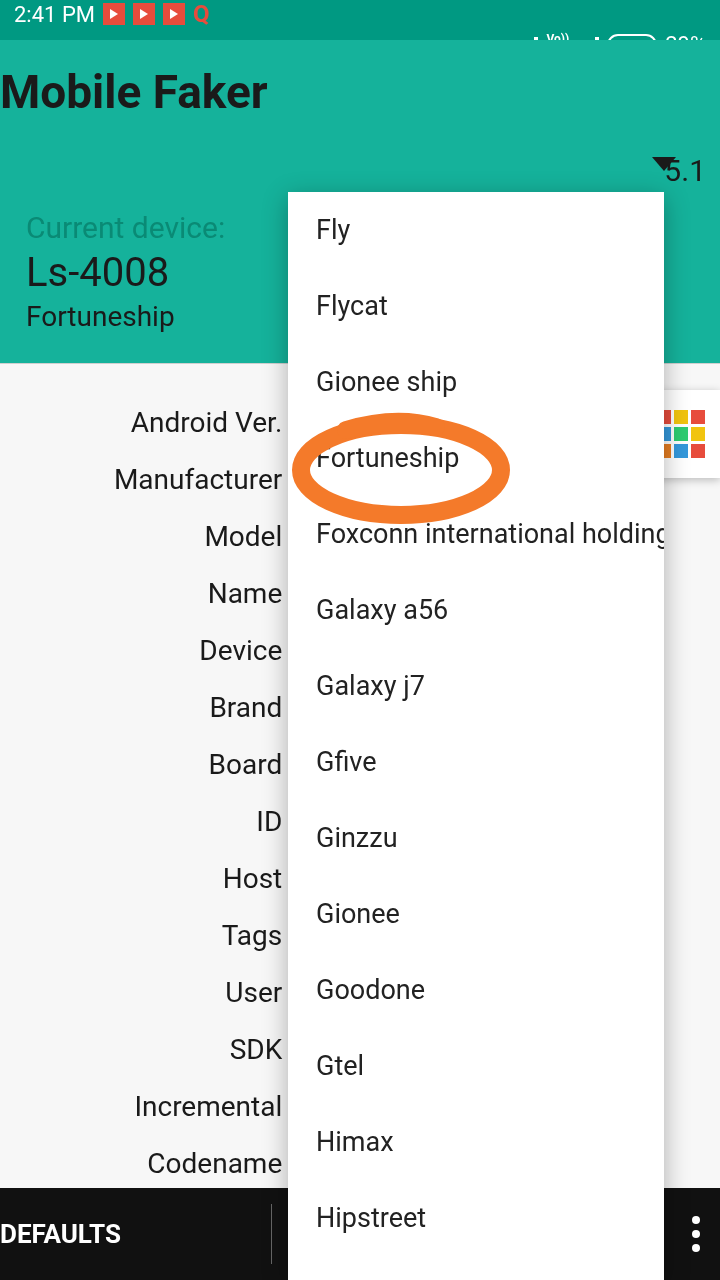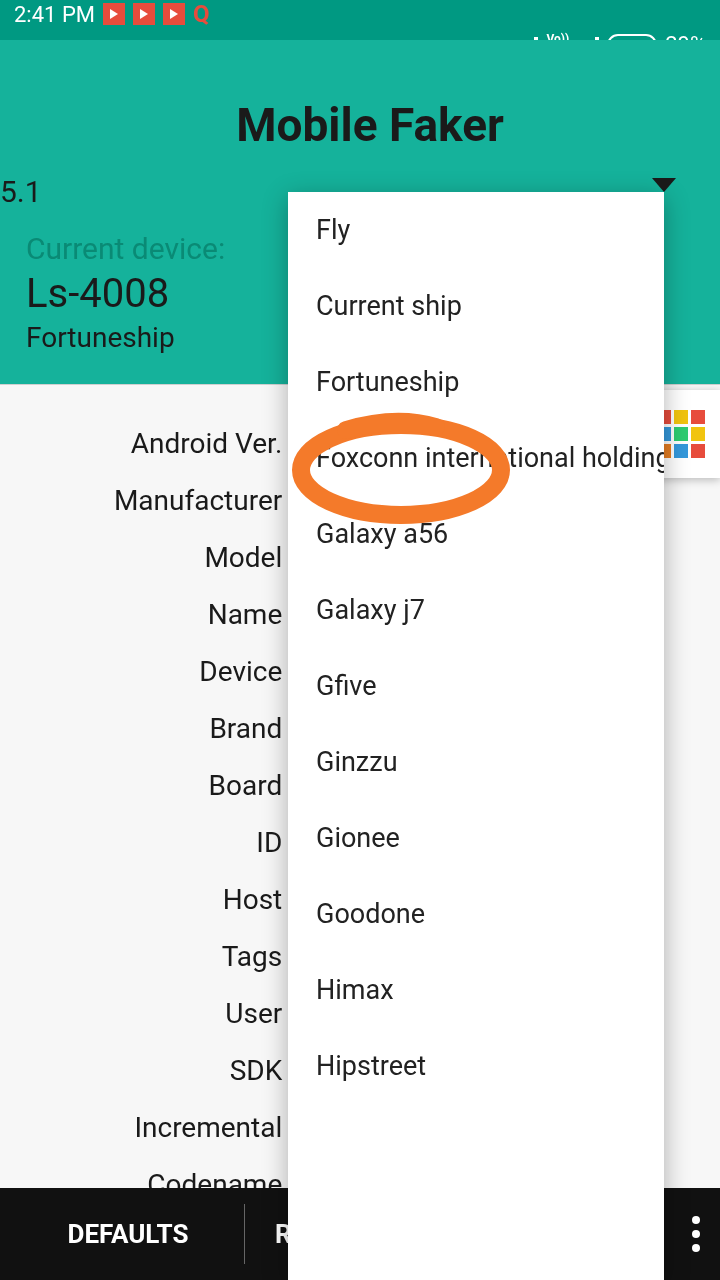--- a/index.html
+++ b/index.html
@@ -33,33 +33,32 @@
   .batt::after { content:""; position:absolute; right:-6px; top:5px; width:4px; height:8px; background:#fff; border-radius:2px; }
   .batt-fill { height:100%; width:54%; background:#fff; border-radius:10px 0 0 10px; }
 
   .header {
     background: #15b29b;
     position: relative;
     padding-bottom: 30px;
     border-bottom: 1px solid #d0d0d0;
   }
   .app-title {
-    text-align: center;
     font-size: 46px;
     font-weight: bold;
     color: #1a1a1a;
-    padding: 58px 0 16px;
-    margin-left: 20px;
+    padding: 25px 0 16px;
   }
   .version-row {
-    text-align: left;
+    text-align: right;
     font-size: 30px;
     color: #1a1a1a;
     position: relative;
-    padding: 6px 0 18px;
+    padding: 6px 14px 18px;
+    margin-top: 12px;
   }
   .dropdown-caret {
     position: absolute;
     right: 44px;
     top: 10px;
     width: 0; height: 0;
     border-left: 12px solid transparent;
     border-right: 12px solid transparent;
     border-top: 14px solid #1a1a1a;
   }
@@ -113,21 +112,21 @@
     position: absolute;
     bottom: 0; left: 0; right: 0;
     height: 92px;
     background: #111;
     color: #fff;
     display: flex;
     align-items: center;
     font-size: 26px;
     font-weight: bold;
   }
-  .bottom-bar .tab1 { width: 245px; text-align: center; border-right: 1px solid #666; height: 60px; line-height: 60px; padding-left: 12px; }
+  .bottom-bar .tab1 { width: 272px; border-right: 1px solid #666; height: 60px; line-height: 60px; }
   .bottom-bar .tab2 { padding-left: 30px; }
   .bottom-bar .more { position:absolute; right:20px; top:0; bottom:0; display:flex; flex-direction:column; justify-content:center; gap:6px; }
   .bottom-bar .more span { width:8px; height:8px; border-radius:50%; background:#fff; }
 
   .dropdown-panel {
     position: absolute;
     top: 192px; left: 288px;
     width: 376px;
     bottom: 0;
     background: #fff;
@@ -263,29 +262,31 @@
   <div class="tab2">R</div>
   <div class="more">
       <span></span>
       <span></span>
       <span></span>
     </div>
 </div>
 
 <div class="dropdown-panel">
   <div class="dd-item">Fly</div>
-  <div class="dd-item">Current ship</div>
+  <div class="dd-item">Flycat</div>
+  <div class="dd-item">Gionee ship</div>
   <div class="dd-item">Fortuneship</div>
   <div class="dd-item">Foxconn international holdings</div>
   <div class="dd-item">Galaxy a56</div>
   <div class="dd-item">Galaxy j7</div>
   <div class="dd-item">Gfive</div>
   <div class="dd-item">Ginzzu</div>
   <div class="dd-item">Gionee</div>
   <div class="dd-item">Goodone</div>
+  <div class="dd-item">Gtel</div>
   <div class="dd-item">Himax</div>
   <div class="dd-item">Hipstreet</div>
 </div>
 
 <div class="orange-circle">
   <svg viewBox="0 0 230 110">
     <ellipse cx="115" cy="55" rx="100" ry="45" fill="none" stroke="#f47a2a" stroke-width="18"></ellipse>
     <path d="M60 15 Q110 0 150 12" fill="none" stroke="#f47a2a" stroke-width="18" stroke-linecap="round"></path>
   </svg>
 </div>

